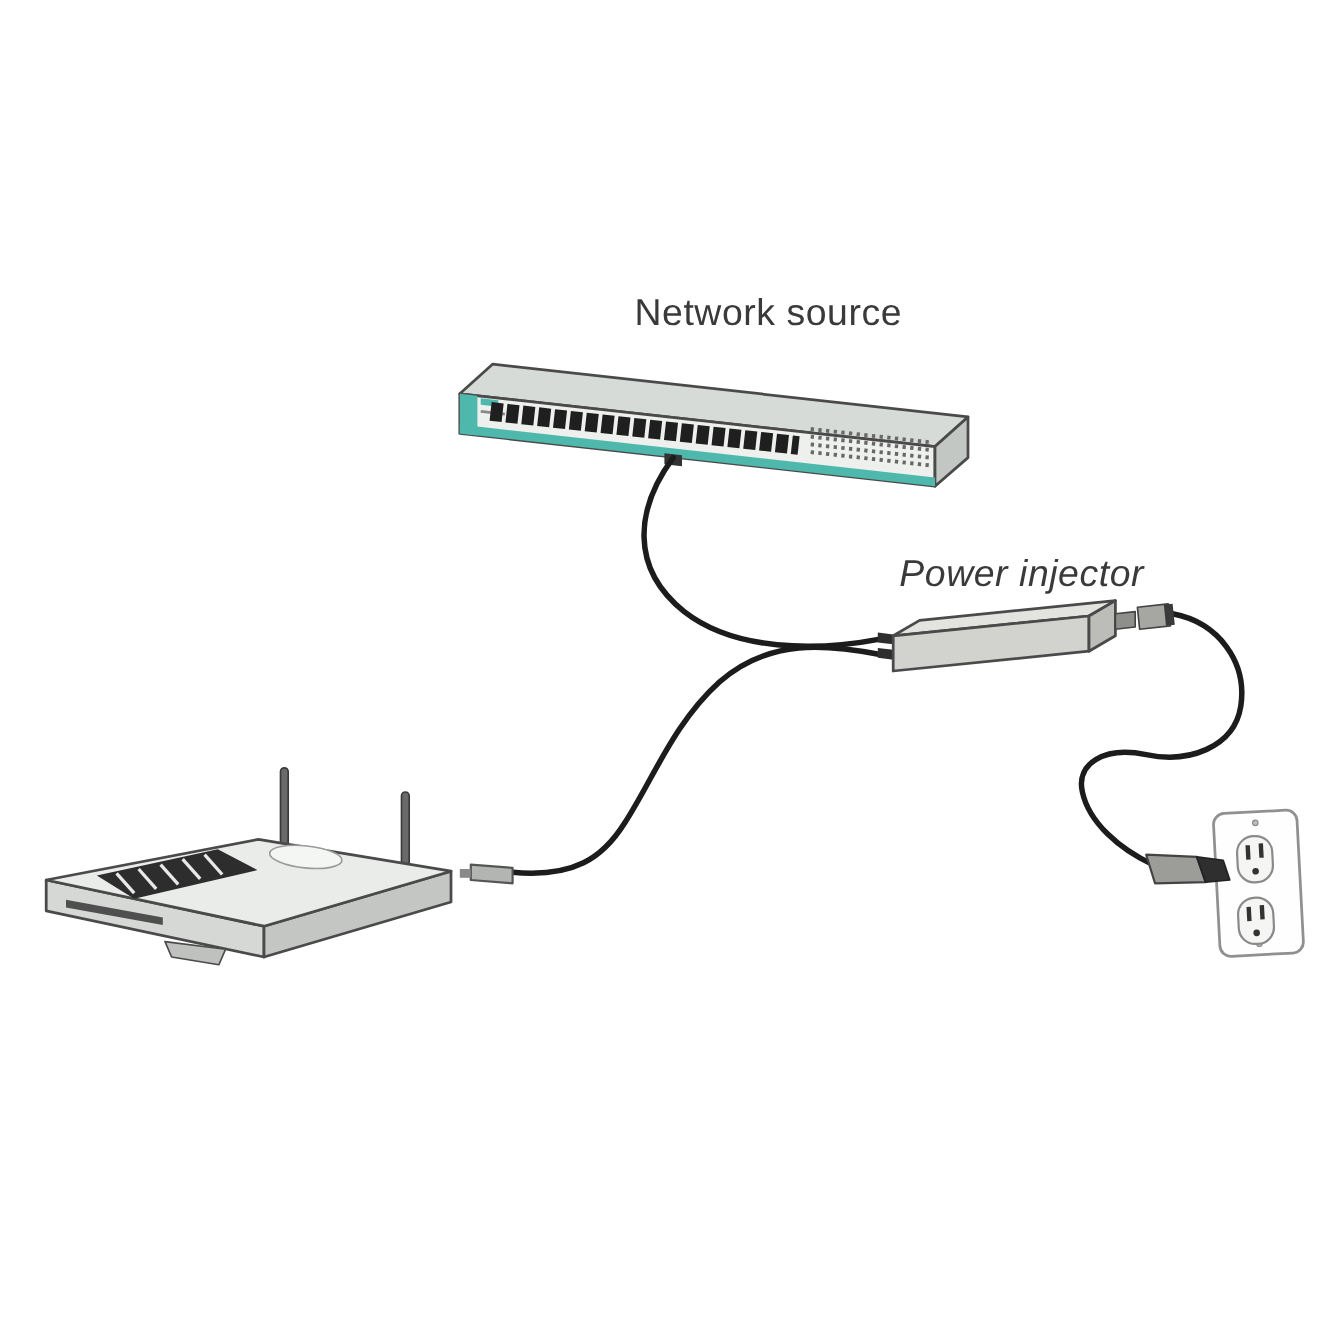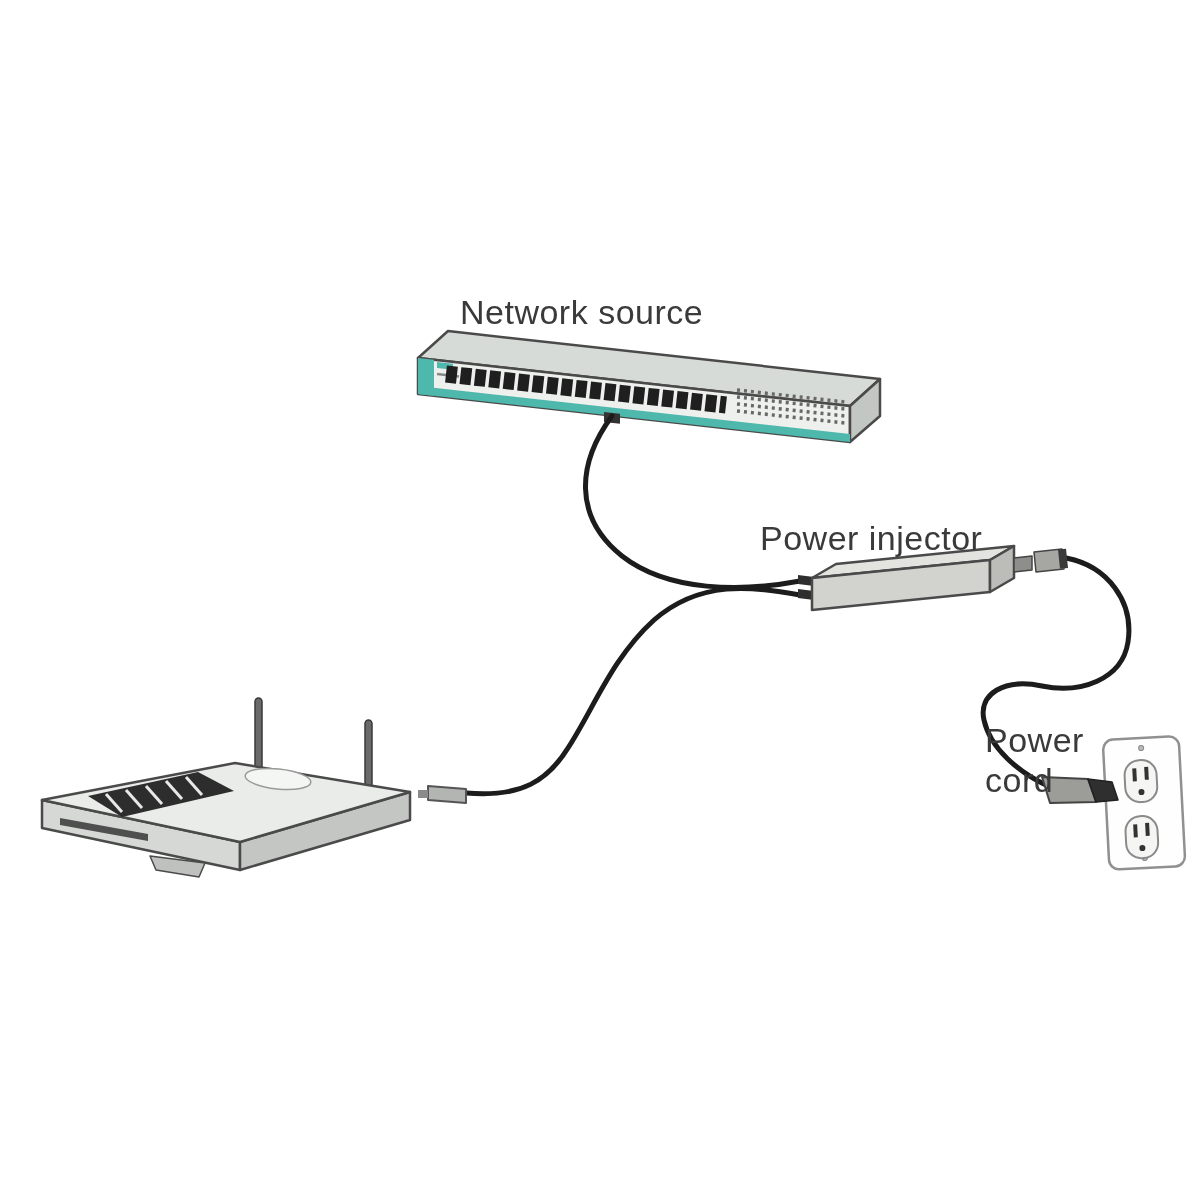--- a/index.html
+++ b/index.html
@@ -18,27 +18,26 @@
   .stage svg {
     position: absolute;
     left: 0;
     top: 0;
   }
   .diagram-label {
     position: absolute;
     color: #3a3a3a;
     font-size: 34px;
     letter-spacing: 0.5px;
-    text-align: left;
+    text-align: right;
     line-height: 40px;
     user-select: none;
-    margin-top: 28px;
   }
   .lbl-network   { left: 460px; top: 264px; width: 360px; }
-  .lbl-injector  { left: 760px; top: 490px; width: 280px; }
+  .lbl-injector  { left: 760px; top: 502px; width: 280px; font-style: italic; }
   .lbl-power     { left: 985px; top: 692px; width: 150px; }
   .lbl-ap        { left: 90px;  top: 884px; width: 270px; }
 </style>
 </head>
 <body>
 
 <div class="stage">
 
   <svg width="1200" height="1200" viewBox="0 0 1200 1200">
 
@@ -123,19 +122,15 @@
       <path d="M428,786 L466,789 L466,803 L428,800 Z" fill="#b3b5b3" stroke="#555555" stroke-width="2"></path>
       <path d="M418,790 L428,790 L428,798 L418,798 Z" fill="#8a8a8a"></path>
     </g>
 
   </svg>
 
   <div class="diagram-label lbl-network">Network source</div>
 
   <div class="diagram-label lbl-injector">Power injector</div>
 
-  <div class="diagram-label lbl-power">
-    <div>Power</div>
-    <div>cord</div>
-  </div>
 
 
 </div>
 
 </body></html>

